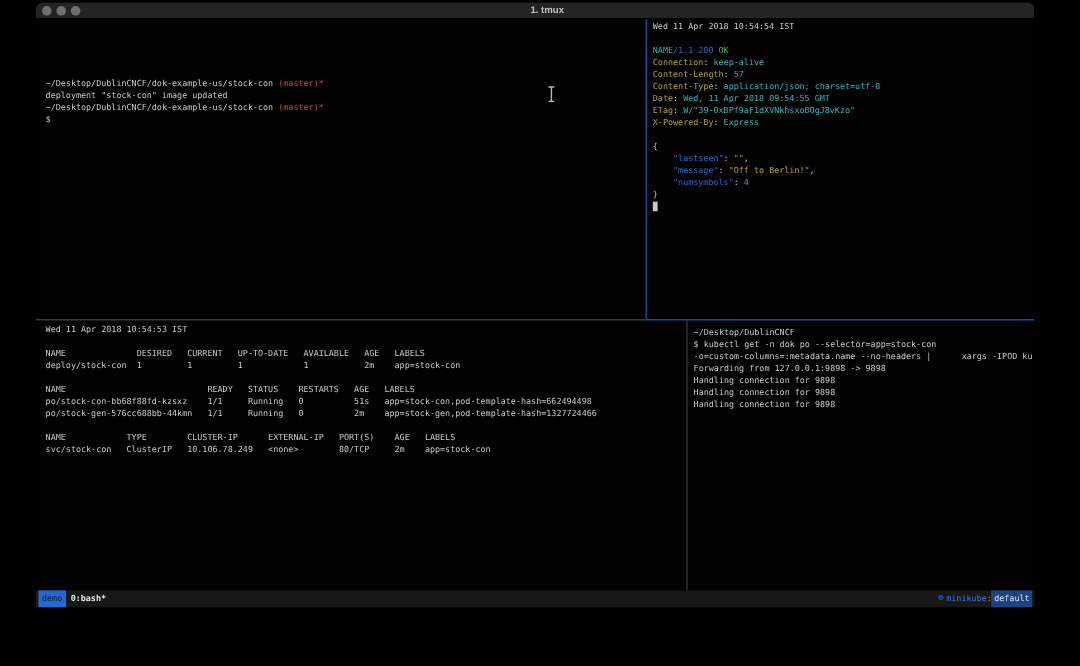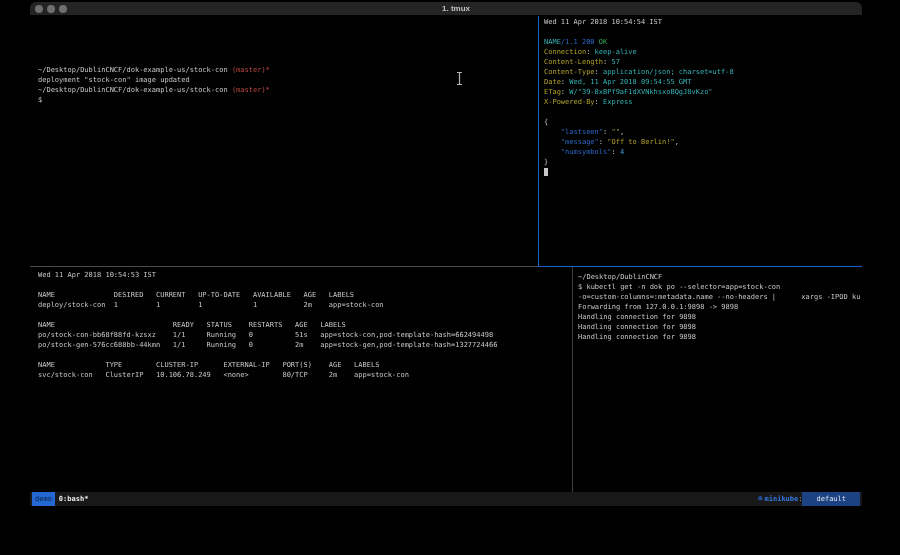--- a/index.html
+++ b/index.html
@@ -56,25 +56,25 @@
     padding:0 2px; font-size:7px; line-height:12px;
   }
   .sb-left { display:flex; align-items:center; gap:4px; }
   .sb-session {
     background:var(--accent_blue,#2468d4); color:var(--session_text,#0a1e38);
     font-weight:normal; padding:1px 3px;
   }
   .sb-window { color:#ececec; font-weight:bold; }
   .sb-right { display:flex; align-items:center; }
   .sb-kicon { color:var(--accent_blue,#2468d4); font-size:8px; margin-right:2px; }
-  .sb-kctx { color:#3579e6; font-weight:bold; }
+  .sb-kctx { color:#3579e6; font-weight:normal; }
   .sb-ksep { color:#9a9a9a; }
   .sb-kns {
     background:var(--namespace_bg,#1c4284); color:var(--namespace_text,#dfe5ee);
-    padding:1px 14px;
+    padding:1px 2px;
   }
 
   .ibeam { position:absolute; left:455px; top:71px; width:9px; height:15px; }
 </style>
 </head>
 <body>
 
 <div class="screen">
   <div class="window">
 

